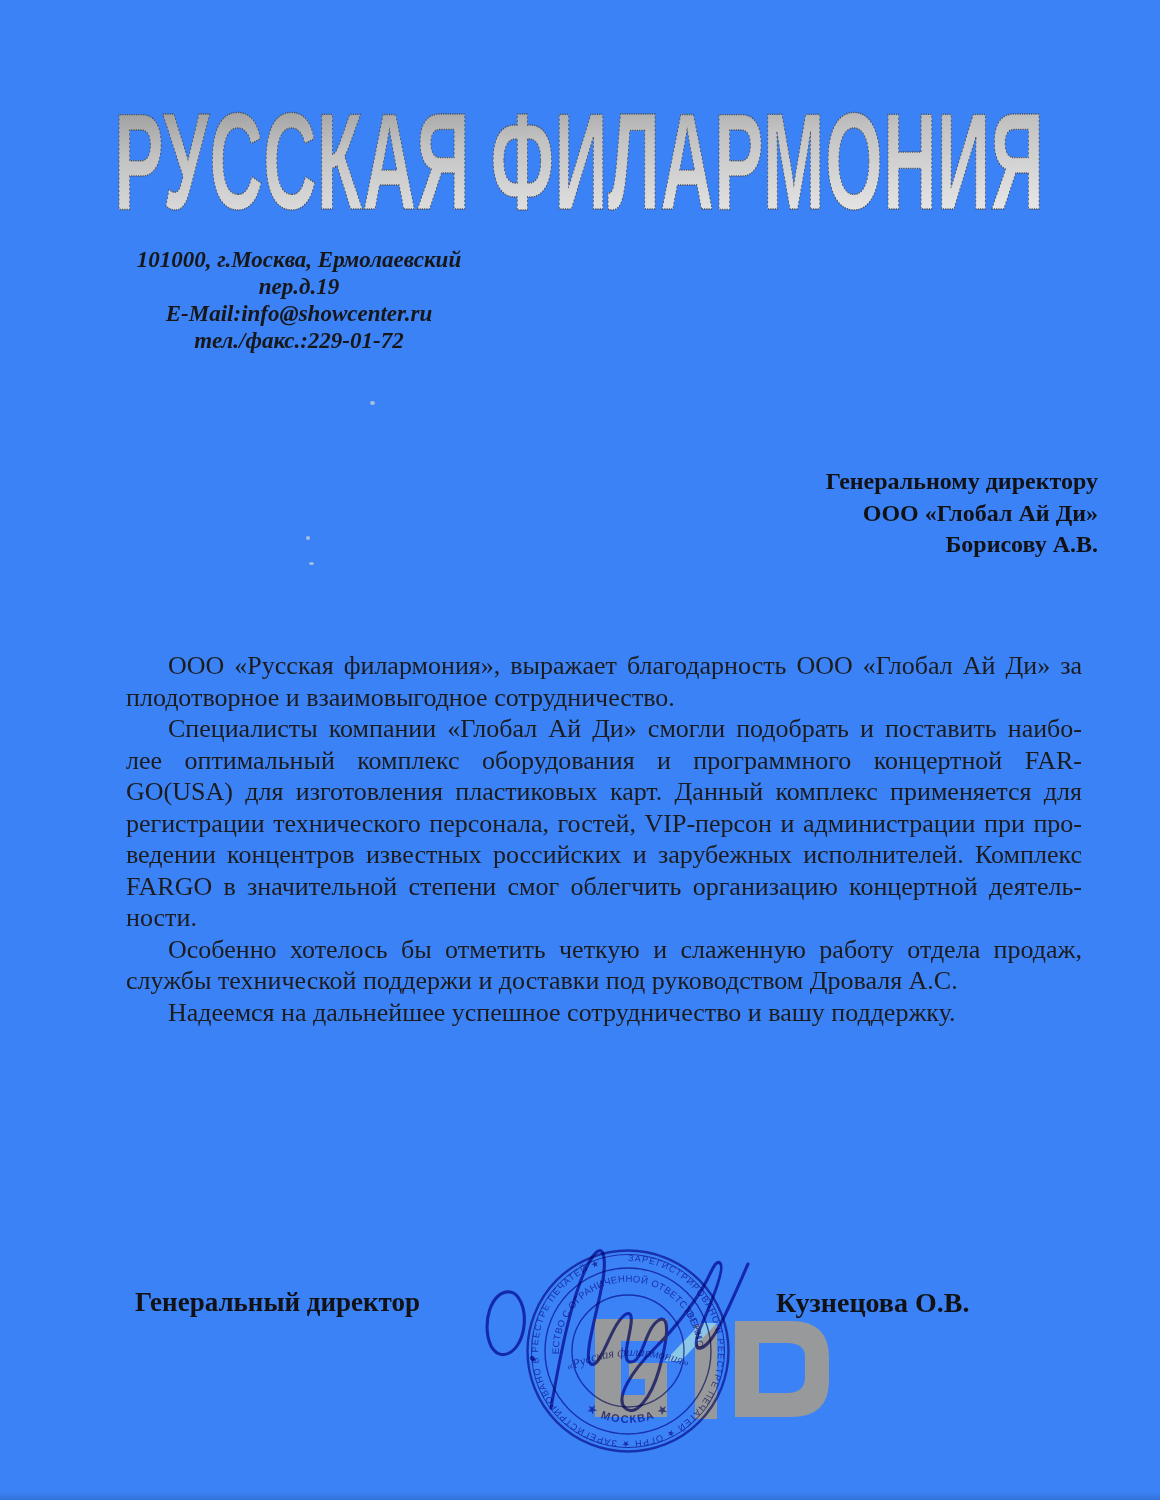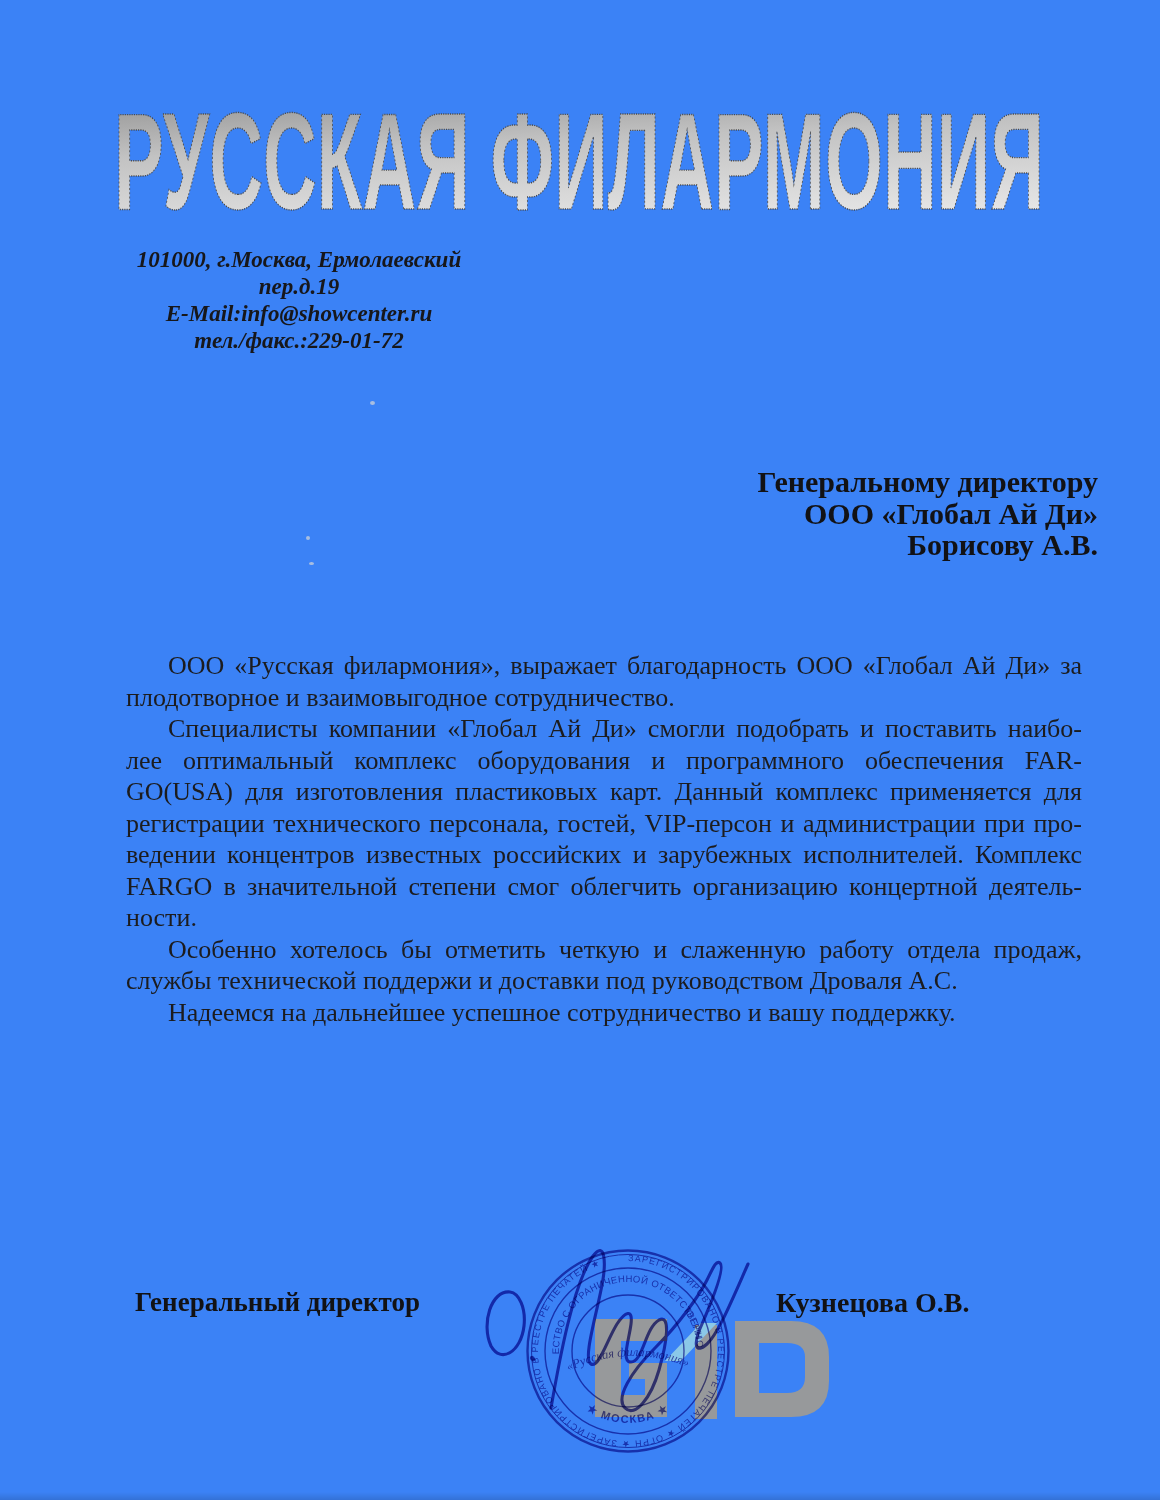--- a/index.html
+++ b/index.html
@@ -12,21 +12,21 @@
   .logo-wrap { position:absolute; left:114px; top:97px; width:932px; height:122px; }
   
   .contact {
     position:absolute; left:102px; top:246px; width:394px;
     text-align:center; font-weight:bold; font-style:italic;
     font-size:23px; line-height:27px; color:#17171a;
   }
   
   .recipient {
     position:absolute; right:62px; top:466px; width:460px;
-    text-align:right; font-weight:bold; font-size:30px; line-height:31.5px; color:#121215;
+    text-align:right; font-weight:bold; font-size:24px; line-height:31.5px; color:#121215;
   }
   
   .body-text { position:absolute; left:126px; top:650px; width:956px; font-size:26px; }
   .bline { height:31.5px; line-height:31.5px; overflow:hidden;
            text-align:justify; text-align-last:justify; white-space:normal; }
   .bline.last { text-align-last:left; }
   .bline.ind { padding-left:42px; }
   
   .sign-title { position:absolute; left:135px; top:1287px; font-weight:bold; font-size:27px; color:#121215; }
   .sign-name  { position:absolute; left:776px; top:1287px; font-weight:bold; font-size:28px; color:#121215; }
@@ -68,21 +68,21 @@
   <div class="recipient">
     <div>Генеральному директору</div>
     <div>ООО «Глобал Ай Ди»</div>
     <div>Борисову А.В.</div>
   </div>
 
   <div class="body-text">
     <div class="bline ind">ООО «Русская филармония», выражает благодарность ООО «Глобал Ай Ди» за</div>
     <div class="bline last">плодотворное и взаимовыгодное сотрудничество.</div>
     <div class="bline ind">Специалисты компании «Глобал Ай Ди» смогли подобрать и поставить наибо-</div>
-    <div class="bline">лее оптимальный комплекс оборудования и программного обеспечения FAR-</div>
+    <div class="bline">лее оптимальный комплекс оборудования и программного концертной FAR-</div>
     <div class="bline">GO(USA) для изготовления пластиковых карт. Данный комплекс применяется для</div>
     <div class="bline">регистрации технического персонала, гостей, VIP-персон и администрации при про-</div>
     <div class="bline">ведении концентров известных российских и зарубежных исполнителей. Комплекс</div>
     <div class="bline">FARGO в значительной степени смог облегчить организацию концертной деятель-</div>
     <div class="bline last">ности.</div>
     <div class="bline ind">Особенно хотелось бы отметить четкую и слаженную работу отдела продаж,</div>
     <div class="bline last">службы технической поддержи и доставки под руководством Дроваля А.С.</div>
     <div class="bline ind last">Надеемся на дальнейшее успешное сотрудничество и вашу поддержку.</div>
   </div>
 

